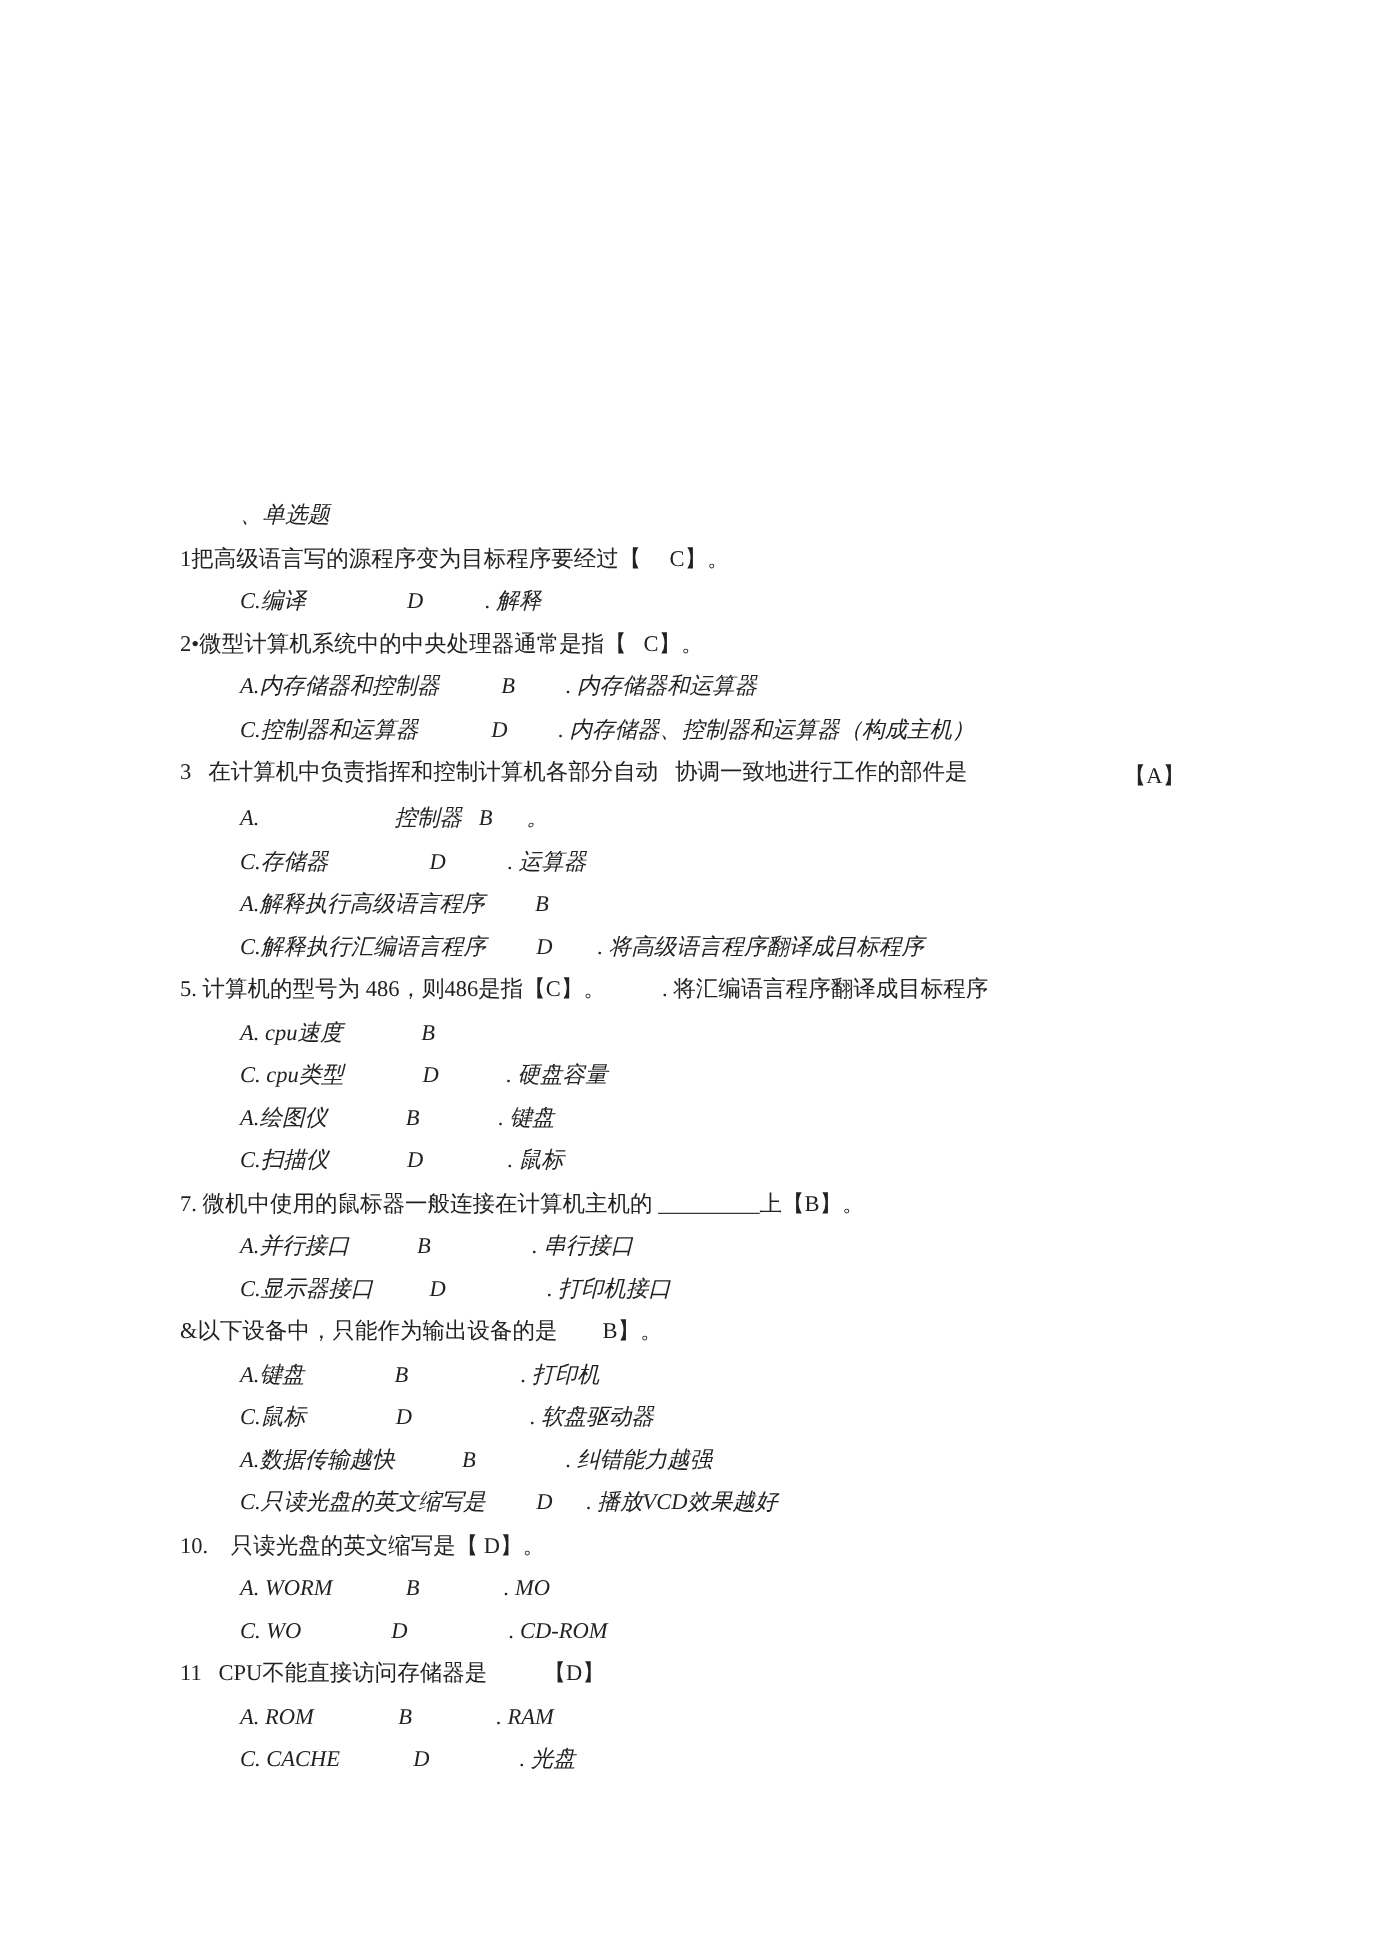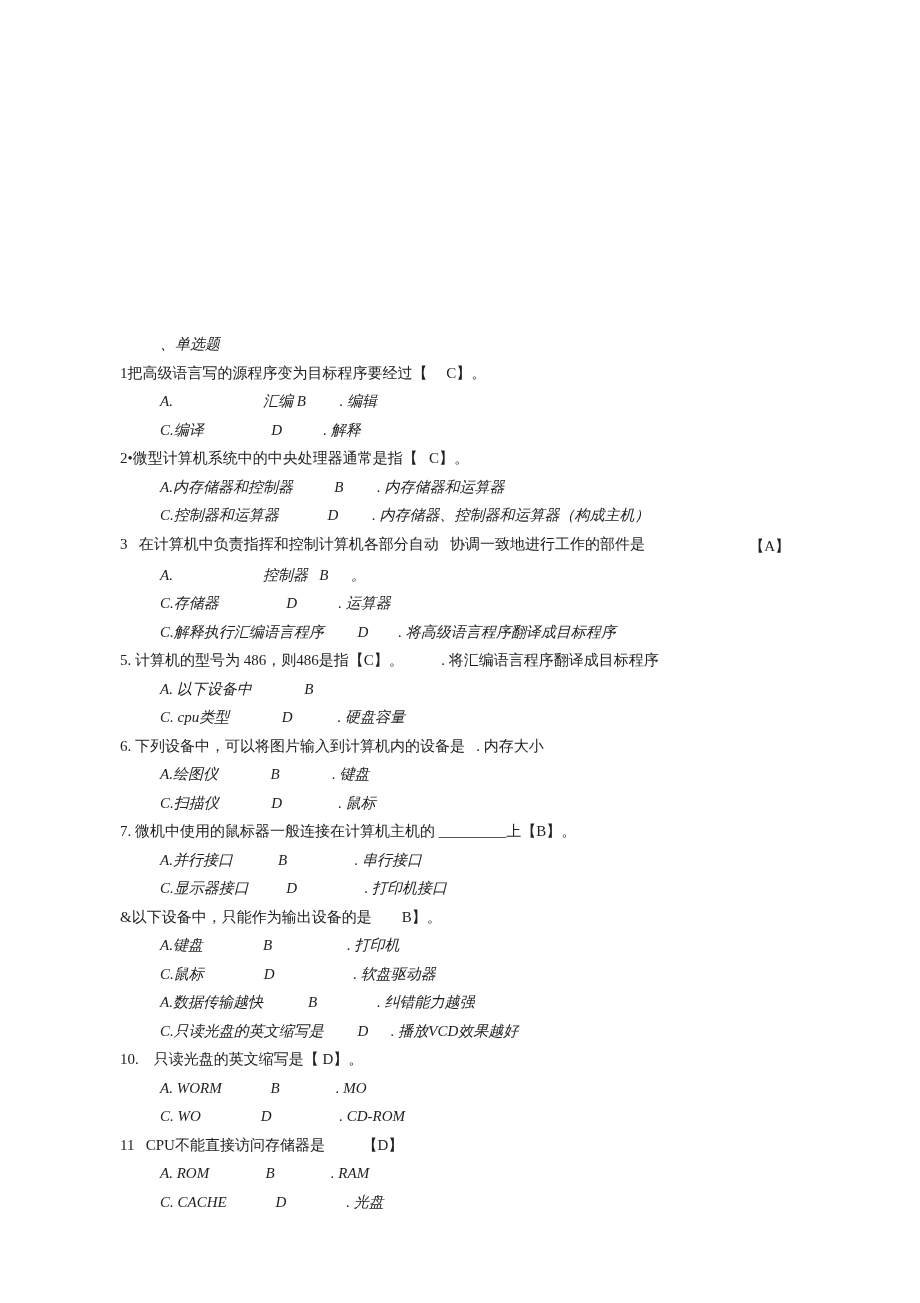--- a/index.html
+++ b/index.html
@@ -21,39 +21,38 @@
   .indent1 { padding-left: 40px; font-style: italic; }
 </style>
 </head>
 <body>
 
 <div class="page">
 
   <div class="line indent1">、单选题</div>
 
   <div class="line"><span>1</span><span>把高级语言写的源程序变为目标程序要经过【     C】。</span></div>
-  <div class="line indent1">A.<span></span>                        <span>汇编</span> B         <span>. 编辑</span></div>
   <div class="line indent1">C.<span>编译</span>                  D           <span>. 解释</span></div>
 
   <div class="line"><span>2</span><span>•</span><span>微型计算机系统中的中央处理器通常是指【   C】。</span></div>
   <div class="line indent1">A.<span>内存储器和控制器</span>           B         <span>. 内存储器和运算器</span></div>
   <div class="line indent1">C.<span>控制器和运算器</span>             D         <span>. 内存储器、控制器和运算器（构成主机）</span></div>
 
   <div class="line"><span>3</span><span>   在计算机中负责指挥和控制计算机各部分自动   协调一致地进行工作的部件是</span></div>
   <div class="line" style="text-align:right;padding-right:10px;margin-top:-26px;"><span>【A】</span></div>
   <div class="line indent1">A.<span></span>                        <span>控制器</span>   B      <span>。</span></div>
   <div class="line indent1">C.<span>存储器</span>                  D           <span>. 运算器</span></div>
 
+  <div class="line indent1">A.<span>解释执行高级语言程序</span>         B</div>
   <div class="line indent1">C.<span>解释执行汇编语言程序</span>         D        <span>. 将高级语言程序翻译成目标程序</span></div>
 
   <div class="line"><span>5</span><span>.</span><span> 计算机的型号为 486，则486是指【C】。</span>          <span>. 将汇编语言程序翻译成目标程序</span></div>
-  <div class="line indent1">A.<span> 以下设备中</span>              B</div>
+  <div class="line indent1">A.<span> cpu速度</span>              B</div>
   <div class="line indent1">C.<span> cpu类型</span>              D            <span>. 硬盘容量</span></div>
 
-  <div class="line"><span>6</span><span>.</span><span> 下列设备中，可以将图片输入到计算机内的设备是</span>   <span>. 内存大小</span></div>
   <div class="line indent1">A.<span>绘图仪</span>              B              <span>. 键盘</span></div>
   <div class="line indent1">C.<span>扫描仪</span>              D               <span>. 鼠标</span></div>
 
   <div class="line"><span>7</span><span>.</span><span> 微机中使用的鼠标器一般连接在计算机主机的 _________上【B】。</span></div>
   <div class="line indent1">A.<span>并行接口</span>            B                  <span>. 串行接口</span></div>
   <div class="line indent1">C.<span>显示器接口</span>          D                  <span>. 打印机接口</span></div>
 
   <div class="line"><span>&amp;</span><span>以下设备中，只能作为输出设备的是        B】。</span></div>
   <div class="line indent1">A.<span>键盘</span>                B                    <span>. 打印机</span></div>
   <div class="line indent1">C.<span>鼠标</span>                D                     <span>. 软盘驱动器</span></div>

